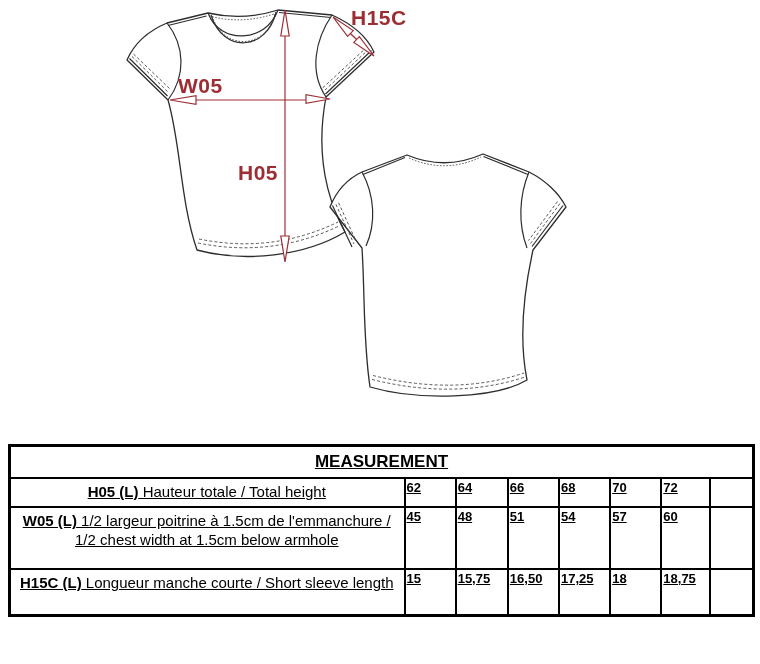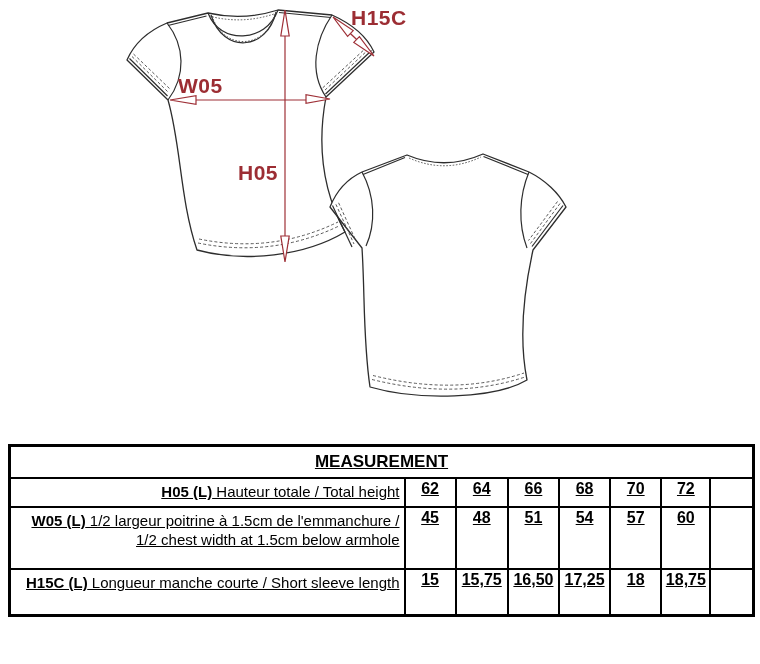--- a/index.html
+++ b/index.html
@@ -13,24 +13,24 @@
   .dim{fill:none;stroke:#9e2f36;stroke-width:1.2;}
   .dimhead{fill:#ffffff;stroke:#9e2f36;stroke-width:1.2;stroke-linejoin:miter;}
   .dim-label{position:absolute;color:#9c2d33;font-size:21px;font-weight:700;
              letter-spacing:0.5px;white-space:nowrap;}
   table.meas{position:absolute;left:8px;top:444px;width:747px;
              border-collapse:collapse;table-layout:fixed;border:3px solid #000;}
   .meas td,.meas th{border:2px solid #000;color:#000;overflow:hidden;text-decoration:underline;}
   .title-cell{font-size:17px;font-weight:700;text-align:center;height:28px;}
   .hdr{font-size:16px;font-weight:700;text-align:center;height:29px;}
   .hdr-desc{font-size:17px;font-weight:700;text-align:center;}
-  .desc{font-size:15px;font-weight:400;text-align:right;vertical-align:top;
+  .desc{font-size:15px;font-weight:400;text-align:center;vertical-align:top;
         padding:3px 4px 2px 3px;line-height:19px;}
   .desc b{font-weight:700;}
-  .val{font-size:16px;font-weight:700;text-align:center;vertical-align:top;}
+  .val{font-size:13px;font-weight:700;vertical-align:top;}
   tr.r1{height:29px;} tr.r2{height:62px;} tr.r3{height:46px;margin-left:19px;}
 </style>
 </head>
 <body>
 
 <div class="page">
 
   <svg class="diagram" width="760" height="444" viewBox="0 0 760 444">
 
     <g>

